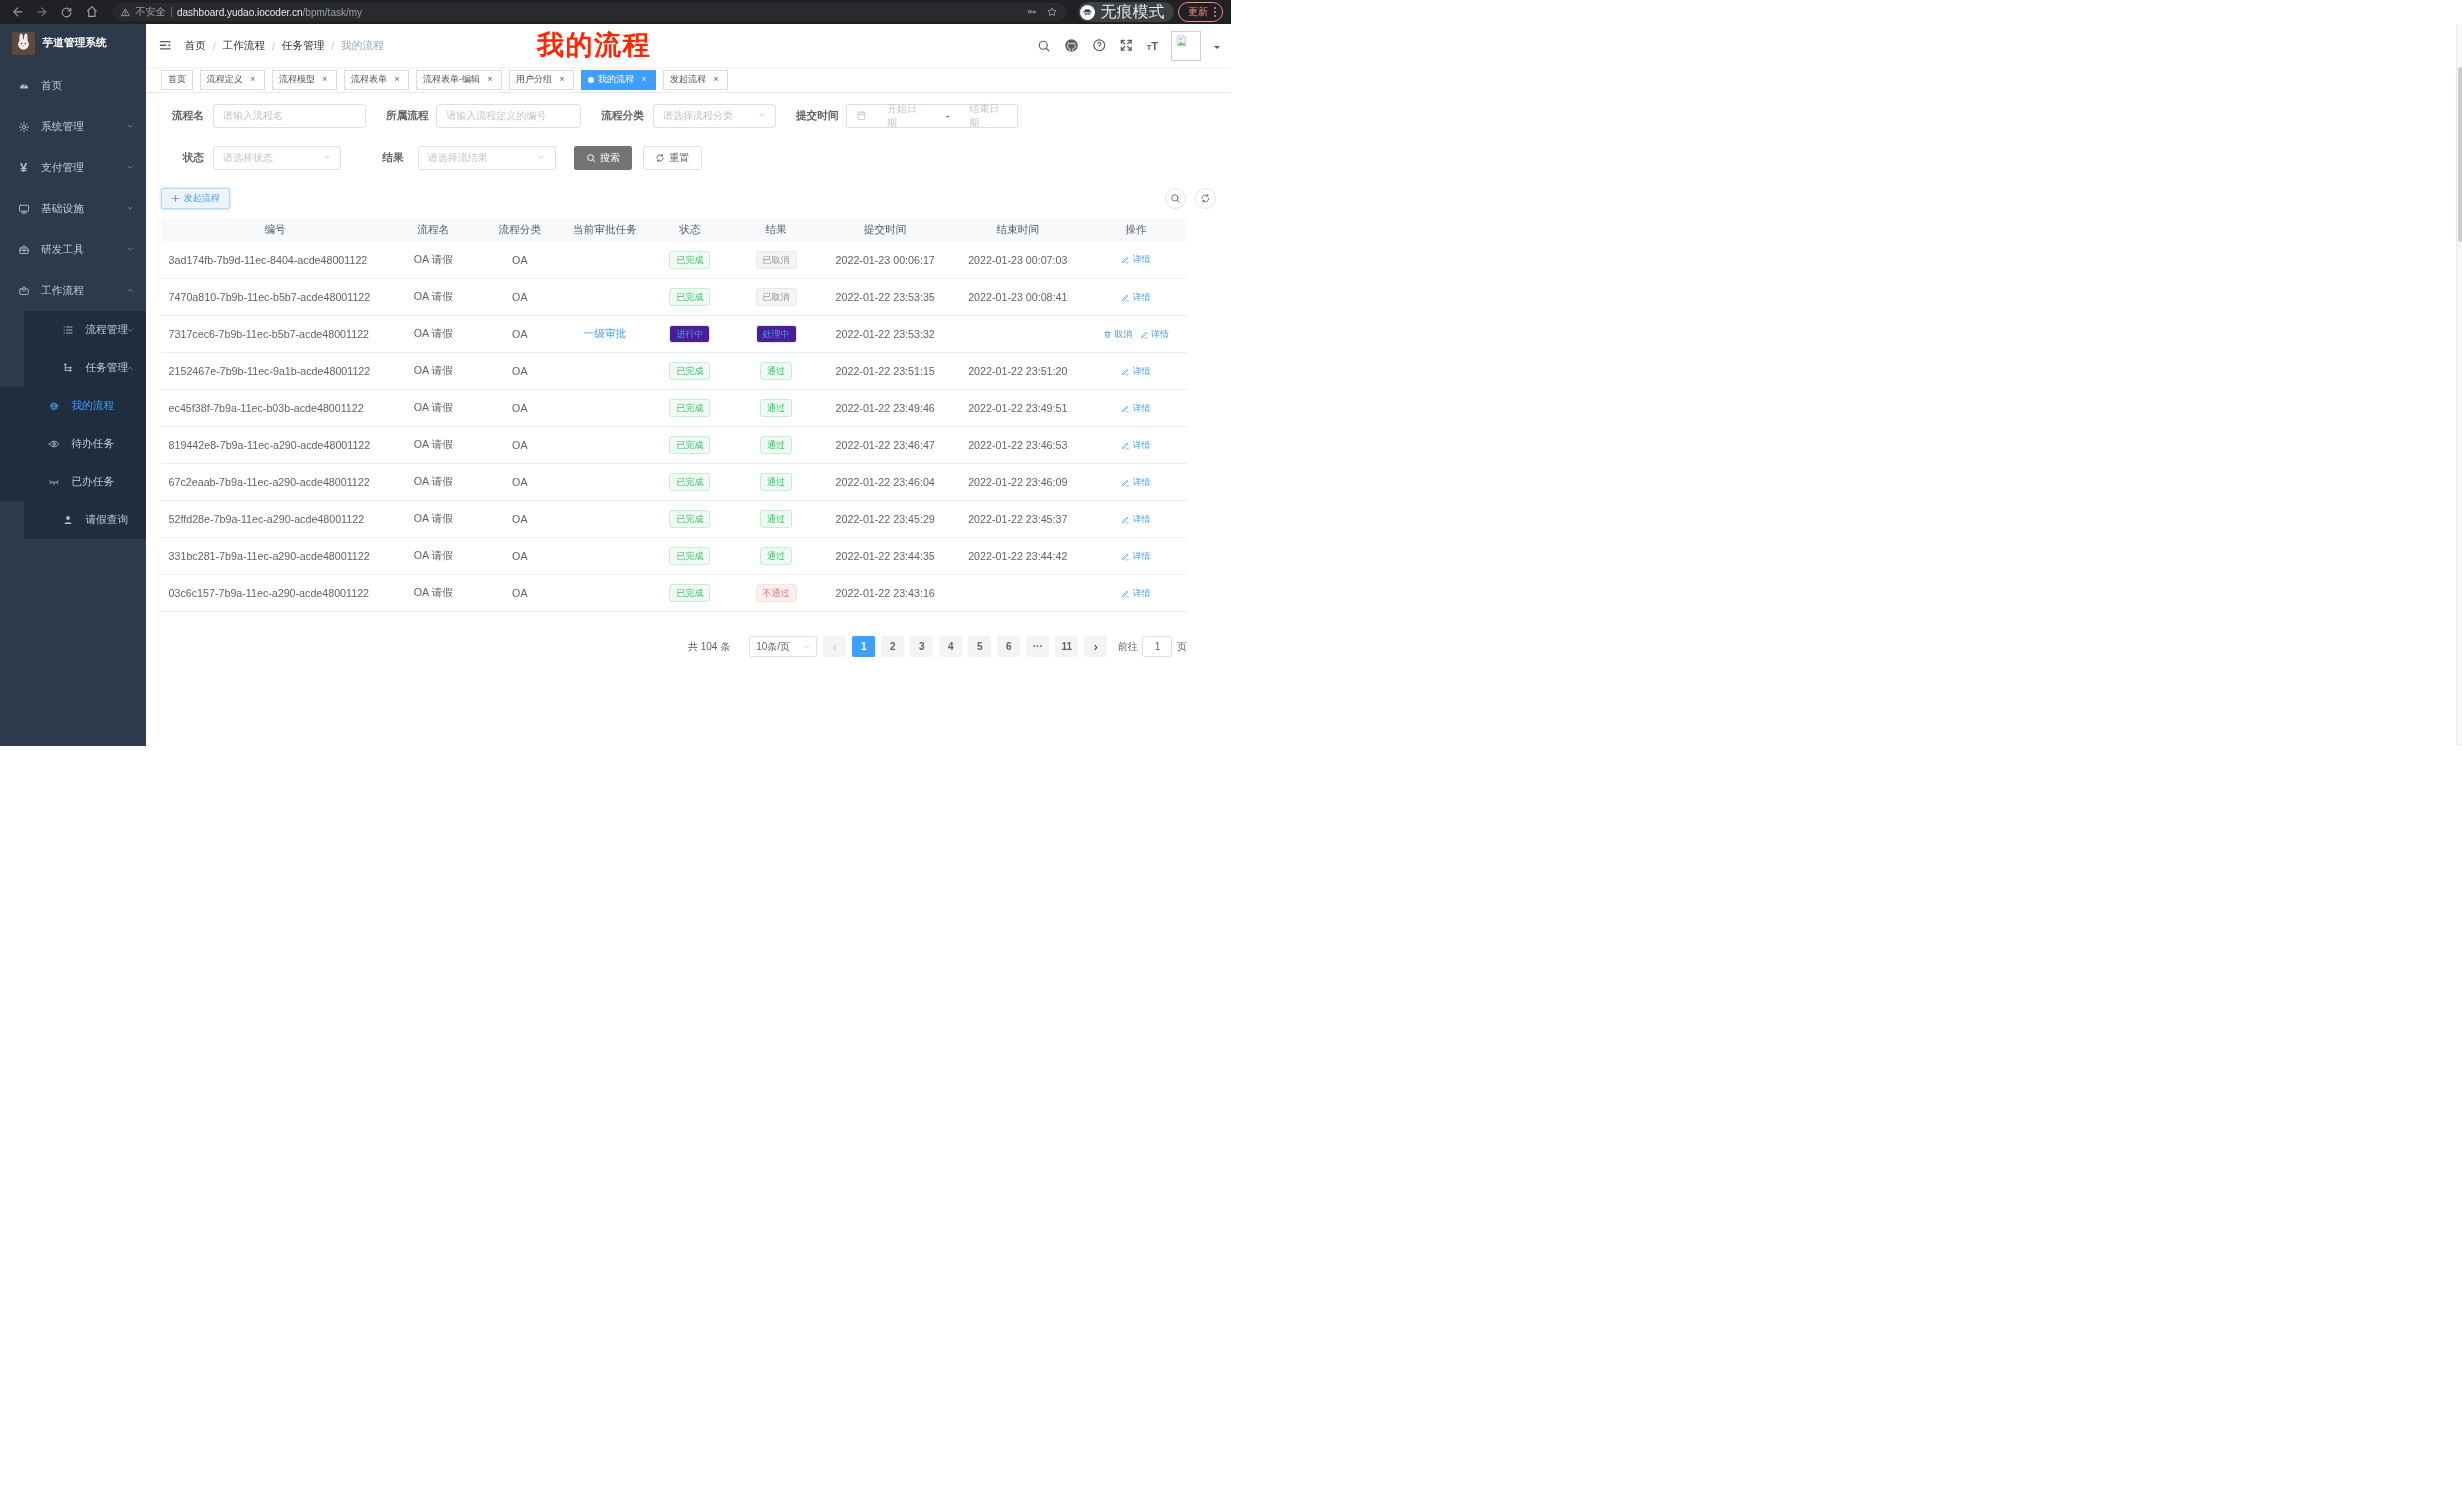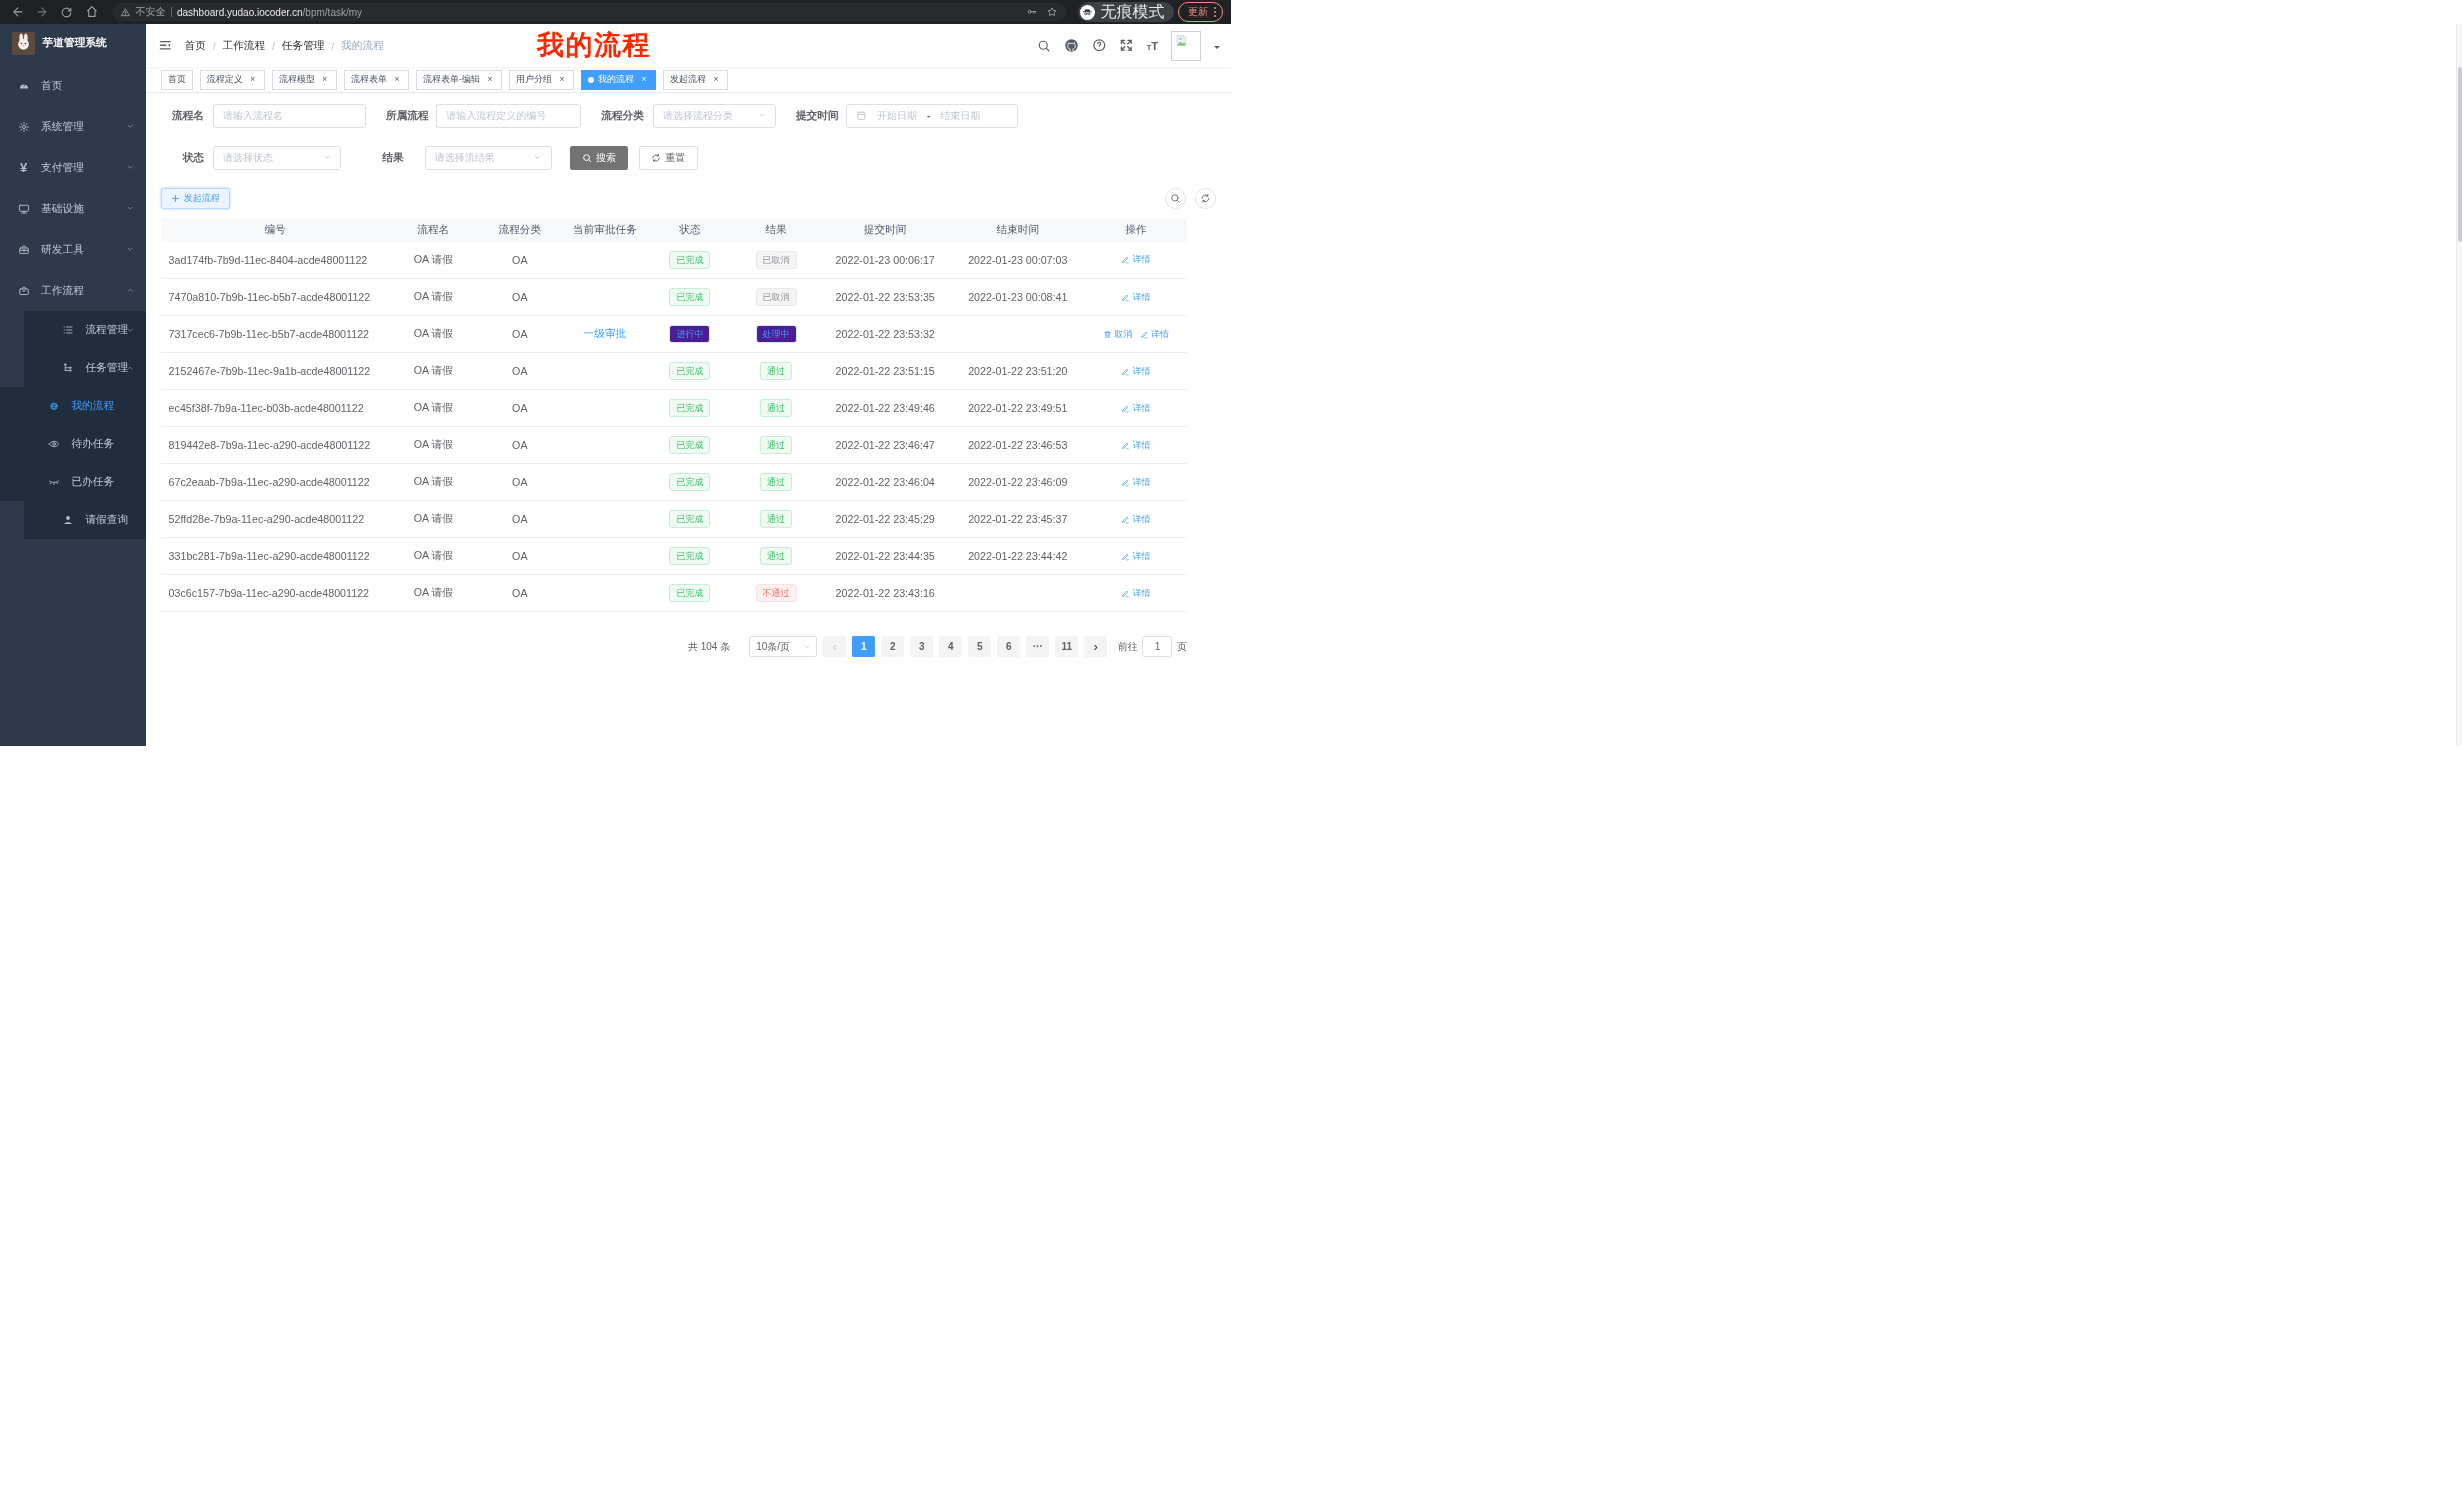--- a/index.html
+++ b/index.html
@@ -76,21 +76,21 @@
   text-align:center; border-radius:50%; }
 
 
 .content { padding:10.7px 15px 0 15px; }
 .filter-row { display:flex; align-items:center; margin-bottom:18px; }
 .f-label { font-size:10.7px; font-weight:bold; color:#606266; text-align:right; flex:0 0 auto; }
 .f-ctrl { height:24px; border:0.8px solid #dcdfe6; border-radius:3px; background:#fff;
   display:flex; align-items:center; padding:0 9px; font-size:10px; color:#bfc4cc; cursor:text; }
 .f-select { cursor:pointer; justify-content:space-between; }
 .f-caret { color:#c0c4cc; display:flex; }
-.f-range { gap:10px; cursor:pointer; color:#bfc4cc;align-items:center; }
+.f-range { gap:20px; cursor:pointer; color:#bfc4cc;align-items:center; }
 .f-range .dash { color:#606266; font-weight:bold; }
 .btn { height:24px; border-radius:2.3px; font-size:10px; display:inline-flex; align-items:center;
   gap:3.8px; padding:0 11.4px; cursor:pointer; border:0.8px solid transparent; }
 .btn-primary { background:#737373; color:#fff; }
 .btn-plain { background:#fff; border-color:#dcdfe6; color:#606266; }
 
 .toolbar-row { display:flex; align-items:center; margin-bottom:9px; }
 .btn-create { height:21px; font-size:9px; padding:0 9px; background:#ecf5ff; color:#409eff;
   border:0.8px solid #b3d8ff; border-radius:3px; box-shadow:0 0 0 1.5px #e3f0fd; display:inline-flex;
   align-items:center; gap:3.8px; cursor:pointer; }
@@ -520,21 +520,21 @@
         <span class="f-label" style="width:43px">状态</span>
         <span class="f-ctrl f-select" style="width:128px;margin-left:9px">
           <span>请选择状态</span>
           <span class="f-caret">
               <svg width="8.4" height="8.4" viewBox="0 0 24 24" fill="none" stroke="currentColor" stroke-width="2.4" stroke-linecap="round">
                 <path d="M6 9l6 6 6-6"></path>
               </svg>
             </span>
         </span>
         <span class="f-label" style="width:46px;margin-left:16.7px">结果</span>
-        <span class="f-ctrl f-select" style="width:127px;margin-left:21px">
+        <span class="f-ctrl f-select" style="width:138px;margin-left:14px">
           <span>请选择流结果</span>
           <span class="f-caret">
               <svg width="8.4" height="8.4" viewBox="0 0 24 24" fill="none" stroke="currentColor" stroke-width="2.4" stroke-linecap="round">
                 <path d="M6 9l6 6 6-6"></path>
               </svg>
             </span>
         </span>
         <span class="btn btn-primary" style="margin-left:18px">
           <span style="display:flex">
               <svg width="10" height="10" viewBox="0 0 24 24" fill="none" stroke="currentColor" stroke-width="2.4" stroke-linecap="round">

